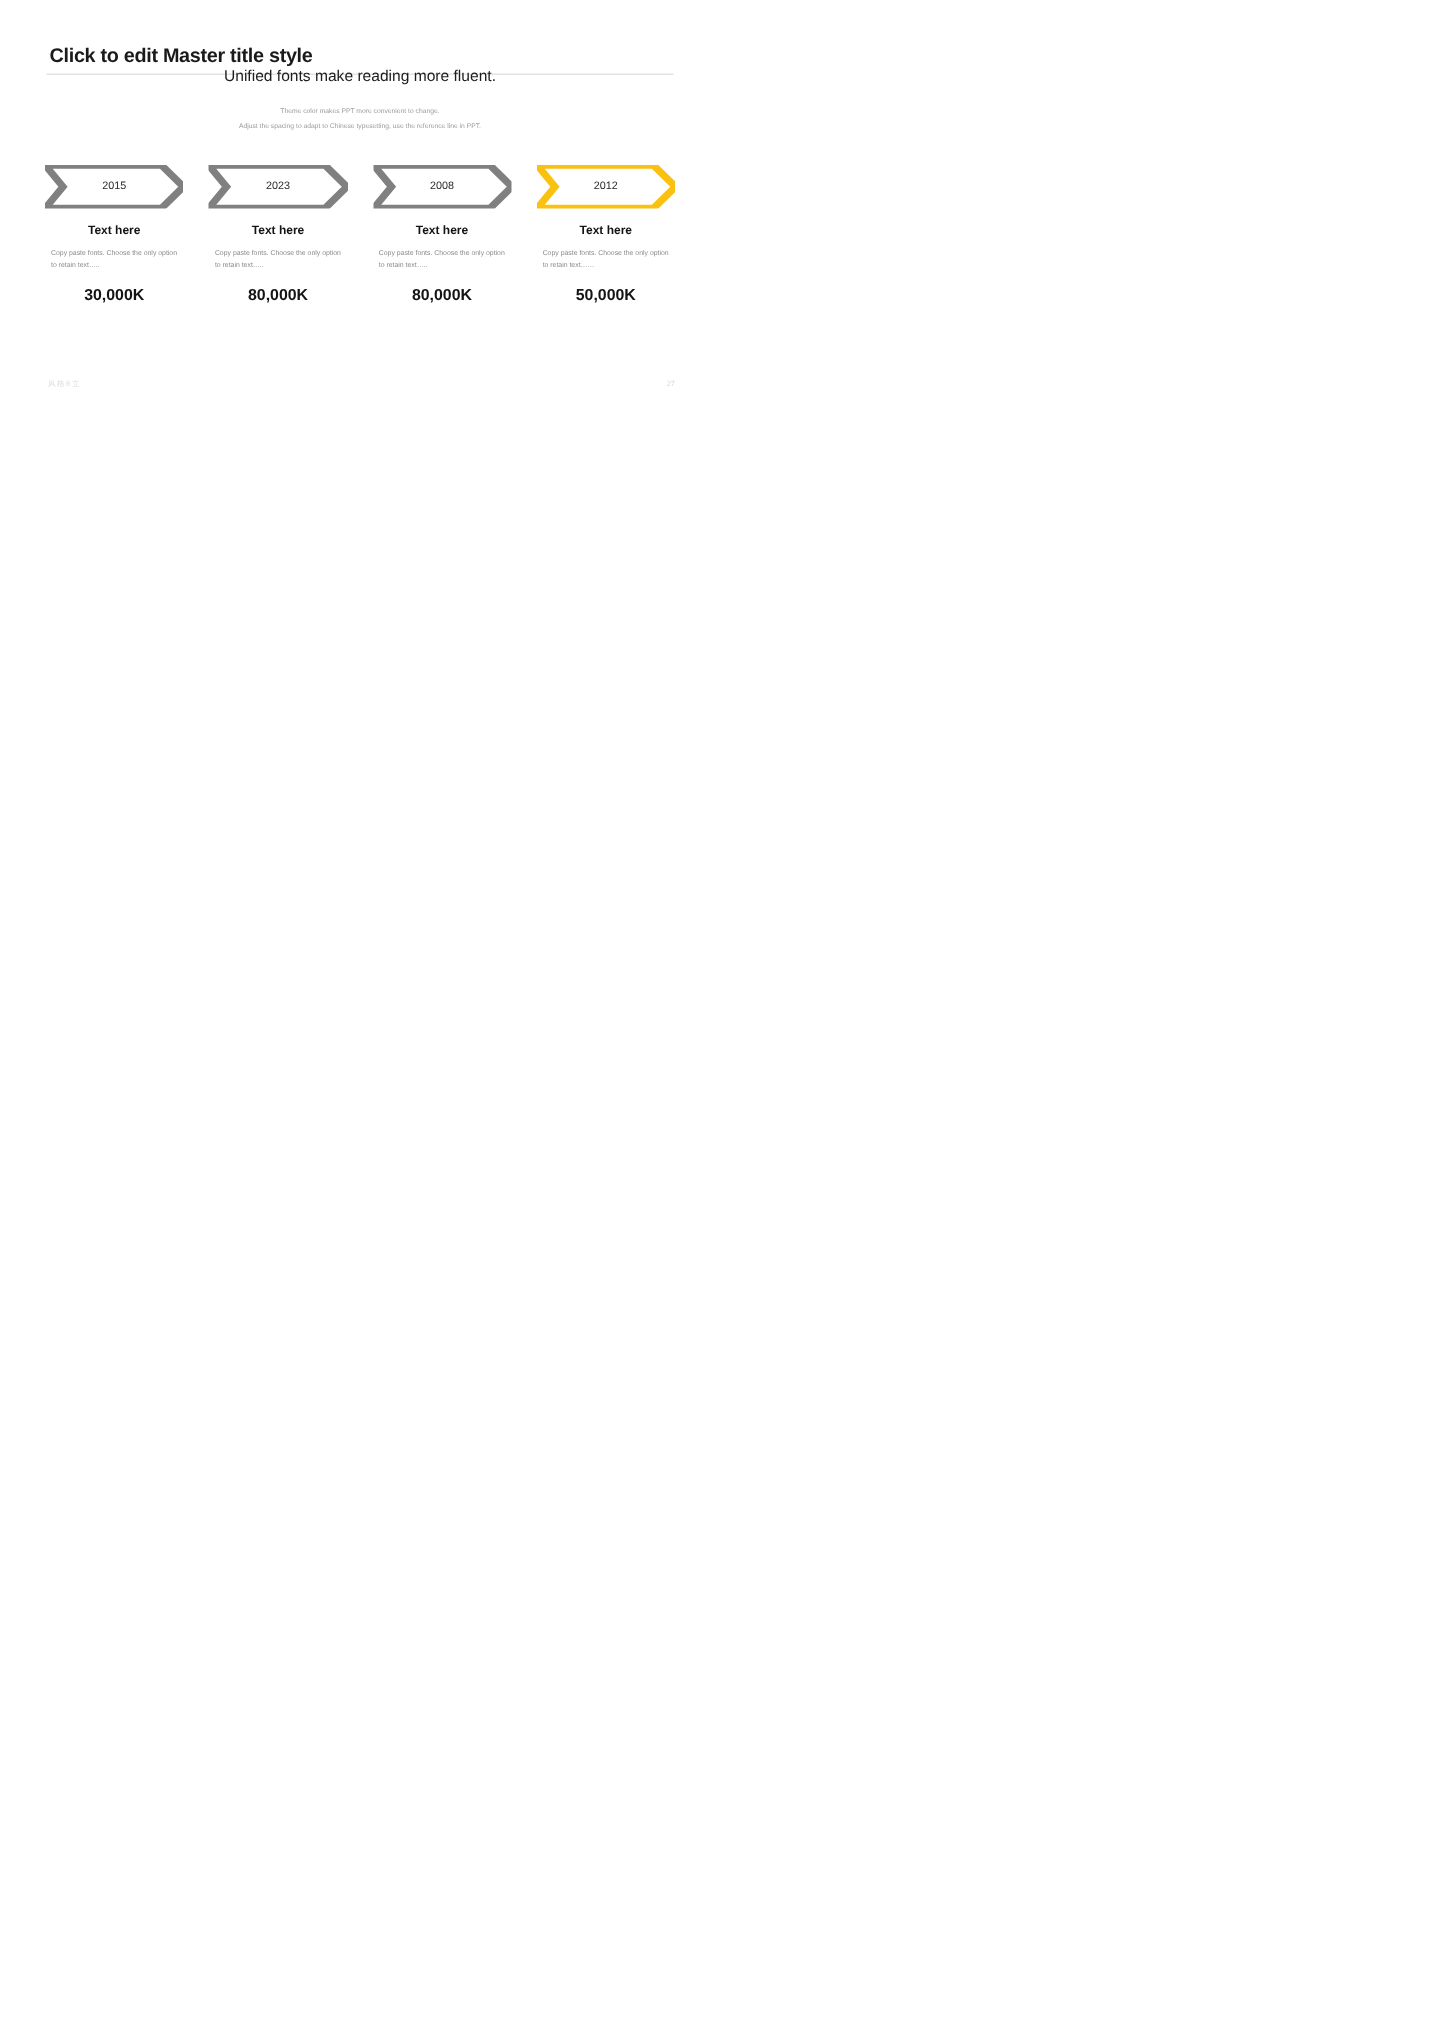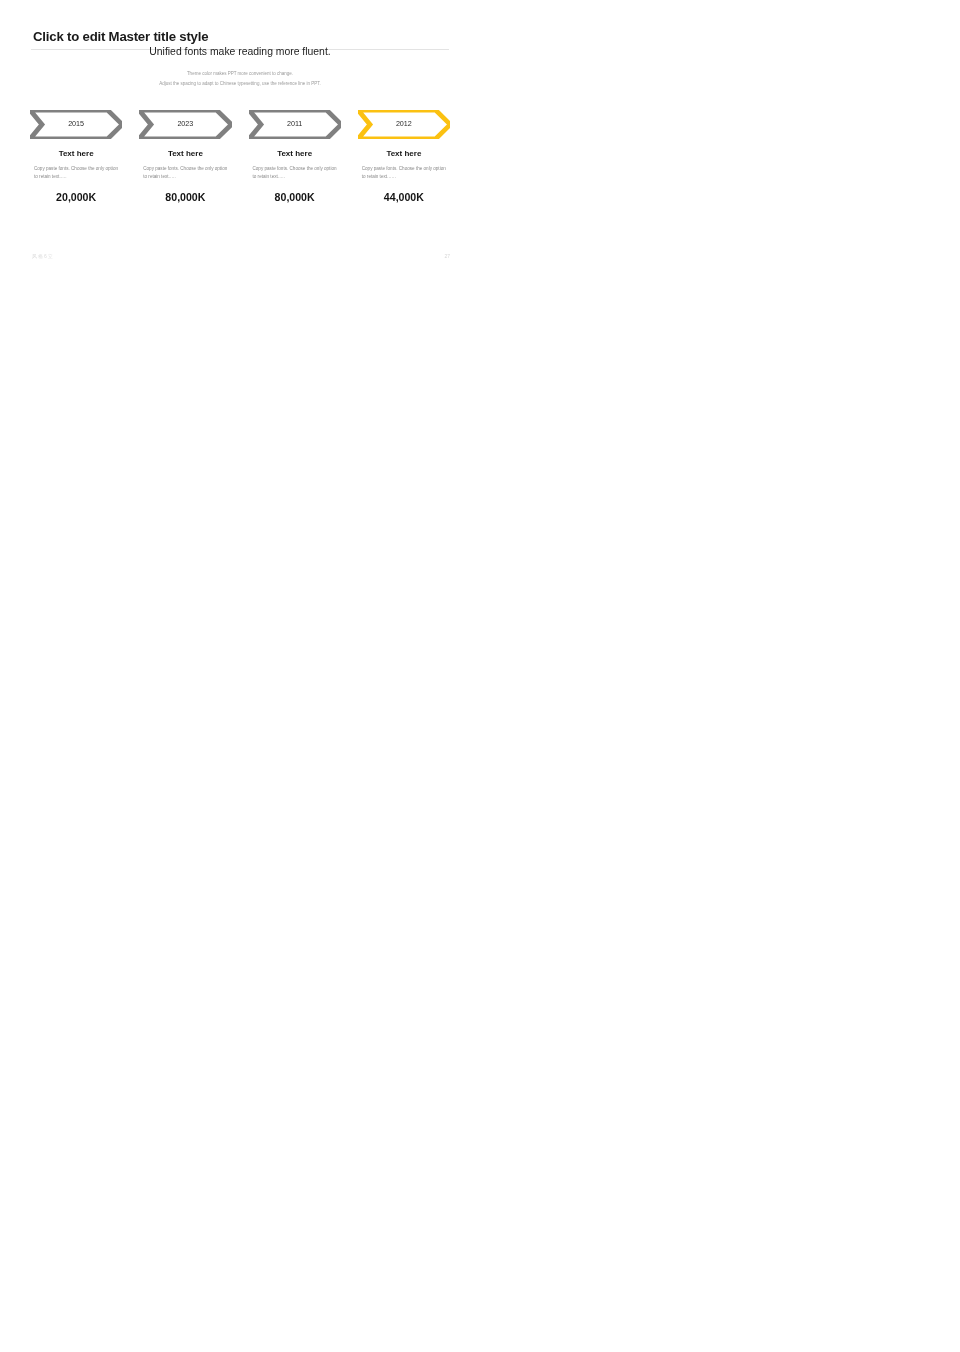--- a/index.html
+++ b/index.html
@@ -856,54 +856,54 @@
     <div class="s10-cols">
       <div class="s10-col">
         <div class="s10-arrow">
           <svg viewBox="0 0 100 29" preserveAspectRatio="none">
               <path d="M0,0 H84 L100,14.5 L84,29 H0 L13,14.5 Z" fill="none" stroke="#808080" stroke-width="5"></path>
             </svg>
           <div class="s10-year">2015</div>
         </div>
         <div class="s10-t">Text here</div>
         <div class="s10-p">Copy paste fonts. Choose the only option to retain text…..</div>
-        <div class="s10-v">20,000K</div>
+        <div class="s10-v">30,000K</div>
       </div>
       <div class="s10-col">
         <div class="s10-arrow">
           <svg viewBox="0 0 100 29" preserveAspectRatio="none">
               <path d="M0,0 H84 L100,14.5 L84,29 H0 L13,14.5 Z" fill="none" stroke="#808080" stroke-width="5"></path>
             </svg>
           <div class="s10-year">2023</div>
         </div>
         <div class="s10-t">Text here</div>
         <div class="s10-p">Copy paste fonts. Choose the only option to retain text…..</div>
         <div class="s10-v">80,000K</div>
       </div>
       <div class="s10-col">
         <div class="s10-arrow">
           <svg viewBox="0 0 100 29" preserveAspectRatio="none">
               <path d="M0,0 H84 L100,14.5 L84,29 H0 L13,14.5 Z" fill="none" stroke="#808080" stroke-width="5"></path>
             </svg>
-          <div class="s10-year">2011</div>
+          <div class="s10-year">2008</div>
         </div>
         <div class="s10-t">Text here</div>
         <div class="s10-p">Copy paste fonts. Choose the only option to retain text…..</div>
         <div class="s10-v">80,000K</div>
       </div>
       <div class="s10-col">
         <div class="s10-arrow">
           <svg viewBox="0 0 100 29" preserveAspectRatio="none">
               <path d="M0,0 H84 L100,14.5 L84,29 H0 L13,14.5 Z" fill="none" stroke="#fbc111" stroke-width="5"></path>
             </svg>
           <div class="s10-year">2012</div>
         </div>
         <div class="s10-t">Text here</div>
         <div class="s10-p">Copy paste fonts. Choose the only option to retain text……</div>
-        <div class="s10-v">44,000K</div>
+        <div class="s10-v">50,000K</div>
       </div>
     </div>
 
     <div class="footer-mark">风格6立</div>
     <div class="pagenum">27</div>
   </div>
 
 </div>
 
 </body></html>

